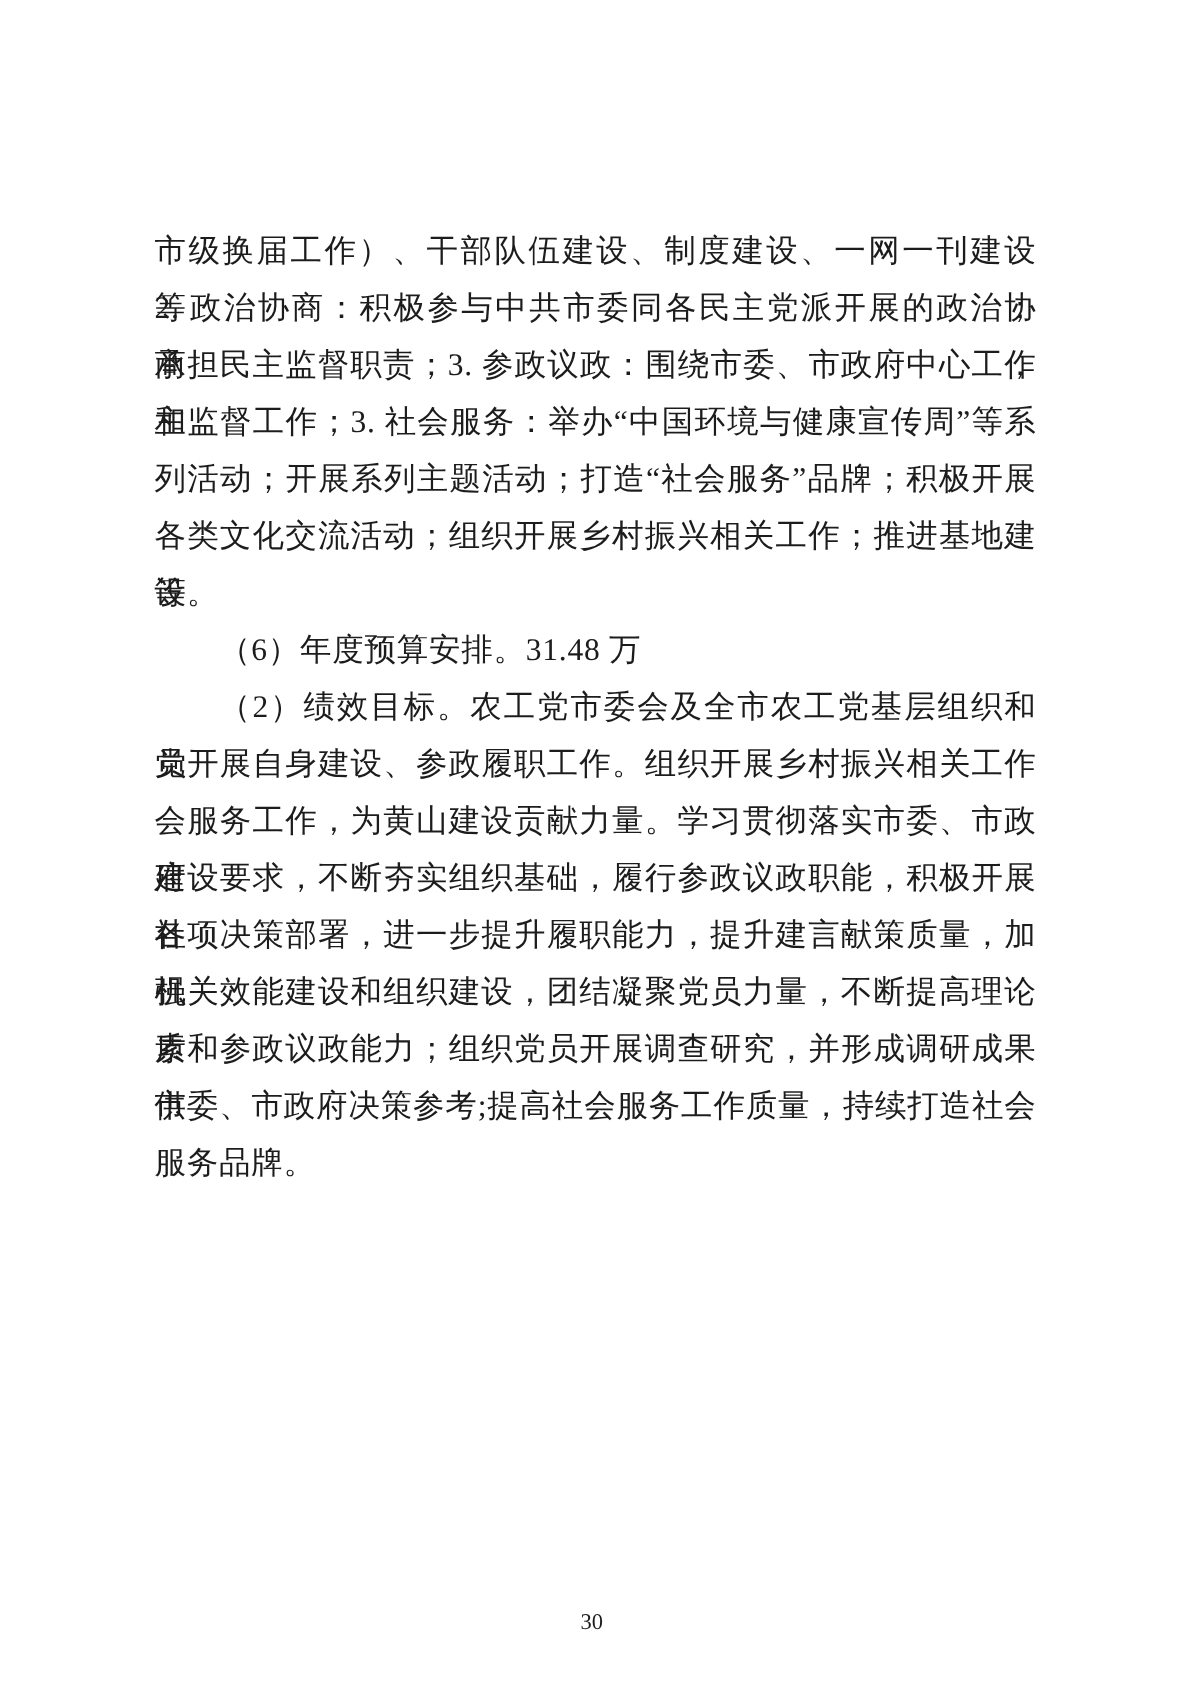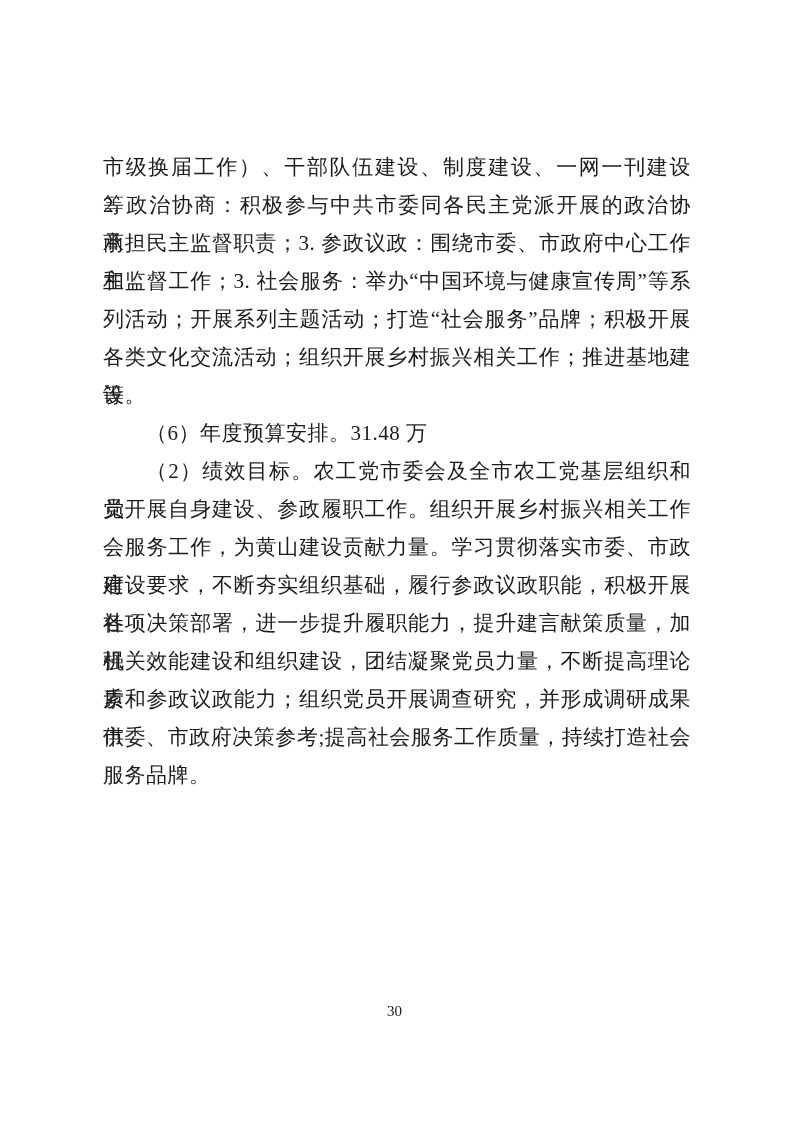--- a/index.html
+++ b/index.html
@@ -34,21 +34,21 @@
     text-align-last: justify;
     -moz-text-align-last: justify;
   }
   .line.indent {
     text-indent: 43px;
   }
   .page-number {
     position: absolute;
     left: 0;
     right: 0;
-    top: 1001px;
+    top: 1072px;
     text-align: center;
     font-size: 15px;
     line-height: 20px;
     color: #1c1c1c;
   }
 </style>
 </head>
 <body>
 
 <div class="page">

